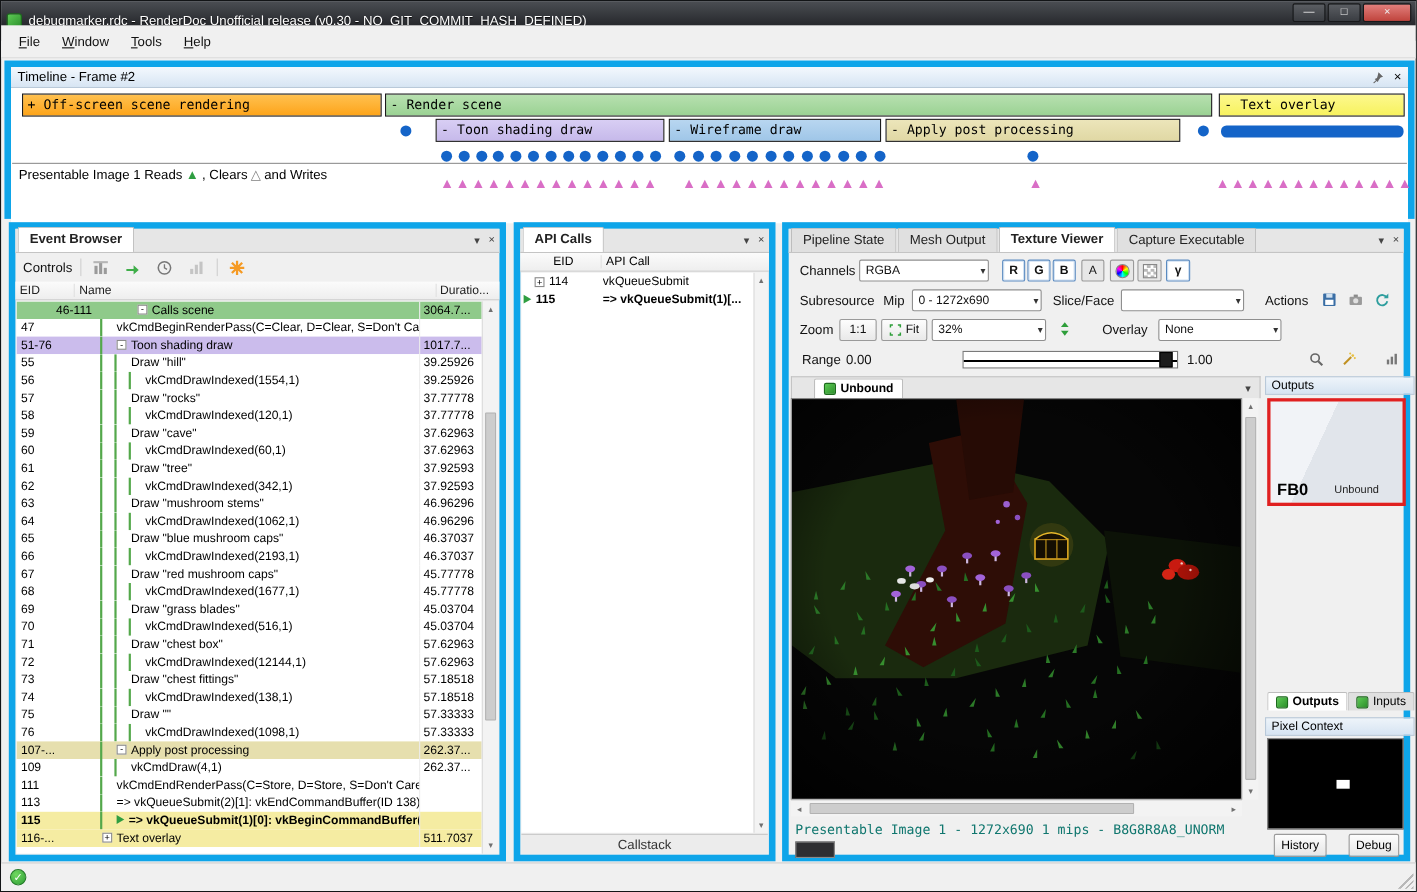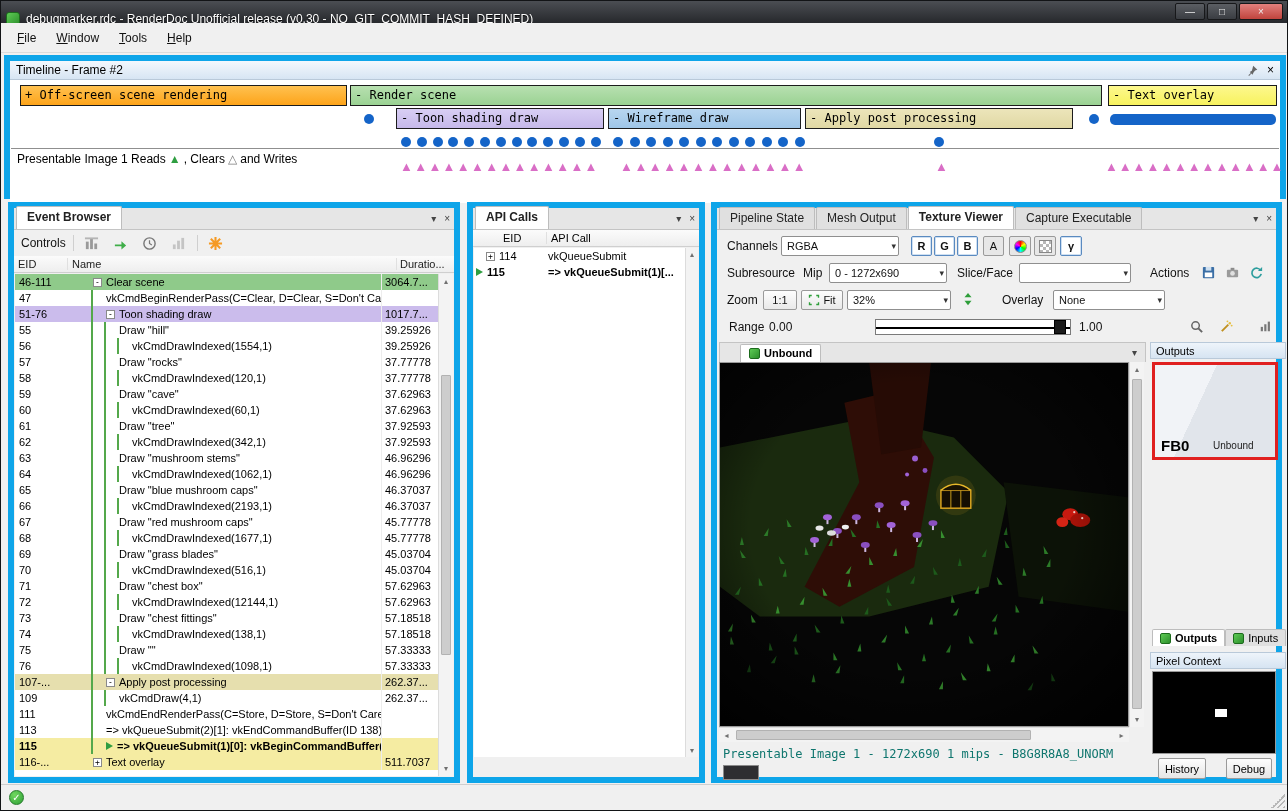--- a/index.html
+++ b/index.html
@@ -67,21 +67,21 @@
     font-size:11px; color:#222; align-items:center; }
   .h-eid { width:54px; padding-left:4px; border-right:1px solid #e0e0e0; }
   .h-name { flex:1; padding-left:4px; border-right:1px solid #e0e0e0; }
   .h-dur { width:57px; padding-left:3px; }
   .eb-body { position:absolute; top:66px; left:1px; right:16px; bottom:1px; background:#fff; overflow:hidden; }
   .erow { display:flex; height:16px; line-height:16px; font-size:11px; background:#fff; color:#000; cursor:default; }
   .erow.bold { font-weight:bold; }
   .c-eid { width:54px; flex:none; padding-left:4px; overflow:hidden; white-space:nowrap; }
   .c-name { flex:1; position:relative; overflow:hidden; white-space:nowrap; }
   .c-dur { width:57px; flex:none; padding-left:3px; overflow:hidden; white-space:nowrap; border-left:1px solid #ededed; }
-  .sel-green  { background:#8fca8a; }
+  .sel-green  { background:#8fca8a;padding-left:32px; }
   .sel-purple { background:#cbbcec; }
   .sel-blue   { background:#aacfef; }
   .sel-tan    { background:#e6dfae; }
   .sel-yellow { background:#f5eca2; }
   .sel-current{ background:#f5eca2; }
   .guide { position:absolute; top:0; bottom:0; width:2px; background:#54a84b; }
   .expander { display:inline-block; width:9px; height:9px; border:1px solid #8a8a8a; background:#fff;
     font-size:8px; line-height:7px; text-align:center; margin-right:4px; vertical-align:1px; font-family:"DejaVu Sans Mono",monospace; }
   .cur-arrow { display:inline-block; width:0; height:0; border-left:7px solid #2f9e41;
     border-top:4px solid transparent; border-bottom:4px solid transparent; margin-right:4px; }
@@ -338,21 +338,21 @@
       </span>
     </div>
     <div class="grid-header">
       <div class="h-eid">EID</div>
       <div class="h-name">Name</div>
       <div class="h-dur">Duratio...</div>
     </div>
     <div class="eb-body">
         <div class="erow sel-green">
           <div class="c-eid">46-111</div>
-          <div class="c-name"><span style="padding-left: 24px; position: relative; display: inline-block;"><span class="expander">-</span><span>Clear scene</span></span></div>
+          <div class="c-name"><span style="padding-left: 24px; position: relative; display: inline-block;"><span class="expander">-</span><span>Calls scene</span></span></div>
           <div class="c-dur">3064.7...</div>
         </div>
         <div class="erow">
           <div class="c-eid">47</div>
           <div class="c-name"><span class="guide" style="left: 22px;"></span><span style="padding-left: 37px; position: relative; display: inline-block;"><span>vkCmdBeginRenderPass(C=Clear, D=Clear, S=Don't Care)</span></span></div>
           <div class="c-dur"></div>
         </div>
         <div class="erow sel-purple">
           <div class="c-eid">51-76</div>
           <div class="c-name"><span class="guide" style="left: 22px;"></span><span style="padding-left: 37px; position: relative; display: inline-block;"><span class="expander">-</span><span>Toon shading draw</span></span></div>
@@ -531,20 +531,21 @@
             <span class="cur-arrow" style="margin-left: 2px;"></span>
             <span>115</span>
           </div>
           <div class="a-call">=&gt; vkQueueSubmit(1)[...</div>
         </div>
       </div>
     <div class="api-scroll">
       <span class="sb-btn" style="top:0;height:13px;">▴</span>
       <span class="sb-btn" style="bottom:0;height:13px;">▾</span>
     </div>
+    <div class="api-footer">Callstack</div>
   </div>
 
   <div class="panel right-panel">
     <div class="tabstrip">
       <span class="tab">Pipeline State</span>
       <span class="tab">Mesh Output</span>
       <span class="tab active">Texture Viewer</span>
       <span class="tab">Capture Executable</span>
       <div class="strip-icons">
         <span>▾</span>

